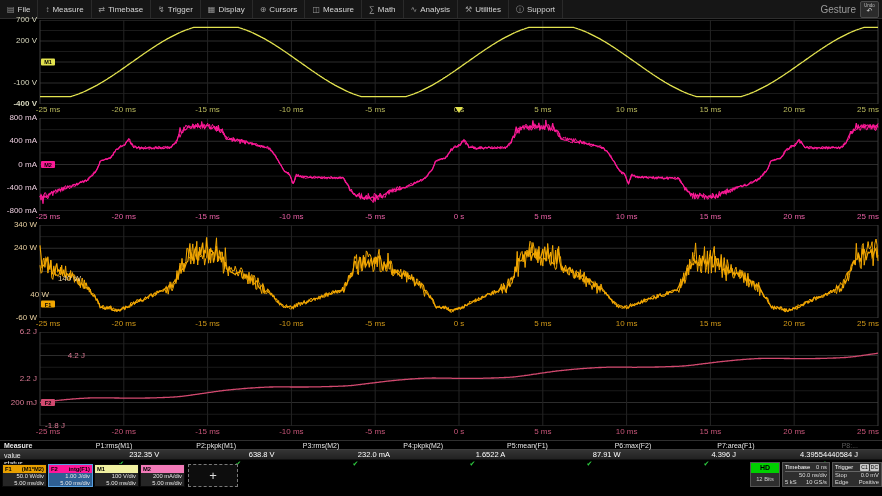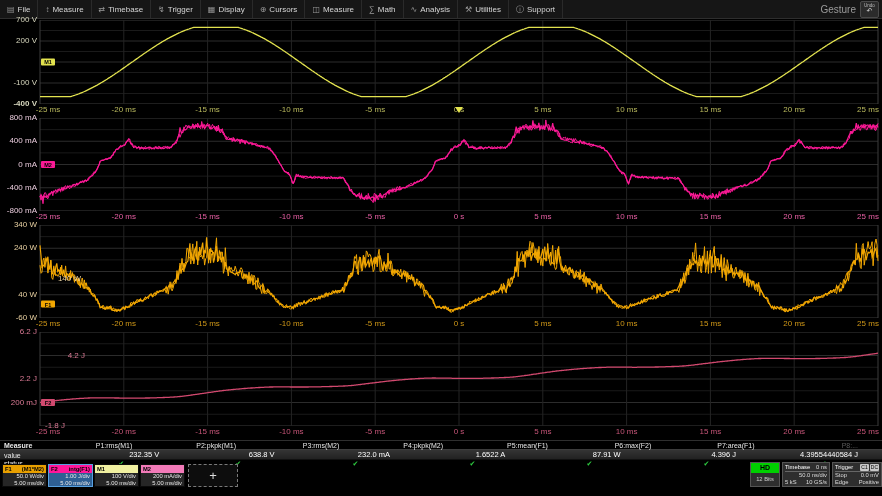--- a/index.html
+++ b/index.html
@@ -259,21 +259,21 @@
       <div class="xlab" style="left: 375.2px; top: 213px; color: rgb(232, 95, 164);">-5 ms</div>
       <div class="xlab" style="left: 459px; top: 213px; color: rgb(232, 95, 164);">0 s</div>
       <div class="xlab" style="left: 542.8px; top: 213px; color: rgb(232, 95, 164);">5 ms</div>
       <div class="xlab" style="left: 626.6px; top: 213px; color: rgb(232, 95, 164);">10 ms</div>
       <div class="xlab" style="left: 710.4px; top: 213px; color: rgb(232, 95, 164);">15 ms</div>
       <div class="xlab" style="left: 794.2px; top: 213px; color: rgb(232, 95, 164);">20 ms</div>
       <div class="xlab" style="left: 868px; top: 213px; color: rgb(232, 95, 164);">25 ms</div>
       <div class="ylab" style="left: 0px; top: 221px; color: rgb(231, 207, 160);">340 W</div>
       <div class="ylab" style="left: 0px; top: 244.25px; color: rgb(231, 207, 160);">240 W</div>
       <div class="ylab" style="left: 0px; top: 275px; color: rgb(231, 207, 160); margin-left: 44px;">140 W</div>
-      <div class="ylab" style="left: 0px; top: 290.75px; color: rgb(231, 207, 160);">40 W</div>
+      <div class="ylab" style="left: 0px; top: 290.75px; color: rgb(231, 207, 160); padding-left: 12px;">40 W</div>
       <div class="ylab" style="left: 0px; top: 314px; color: rgb(231, 207, 160);">-60 W</div>
       <div class="xlab" style="left: 48px; top: 320px; color: rgb(207, 151, 23);">-25 ms</div>
       <div class="xlab" style="left: 123.8px; top: 320px; color: rgb(207, 151, 23);">-20 ms</div>
       <div class="xlab" style="left: 207.6px; top: 320px; color: rgb(207, 151, 23);">-15 ms</div>
       <div class="xlab" style="left: 291.4px; top: 320px; color: rgb(207, 151, 23);">-10 ms</div>
       <div class="xlab" style="left: 375.2px; top: 320px; color: rgb(207, 151, 23);">-5 ms</div>
       <div class="xlab" style="left: 459px; top: 320px; color: rgb(207, 151, 23);">0 s</div>
       <div class="xlab" style="left: 542.8px; top: 320px; color: rgb(207, 151, 23);">5 ms</div>
       <div class="xlab" style="left: 626.6px; top: 320px; color: rgb(207, 151, 23);">10 ms</div>
       <div class="xlab" style="left: 710.4px; top: 320px; color: rgb(207, 151, 23);">15 ms</div>

